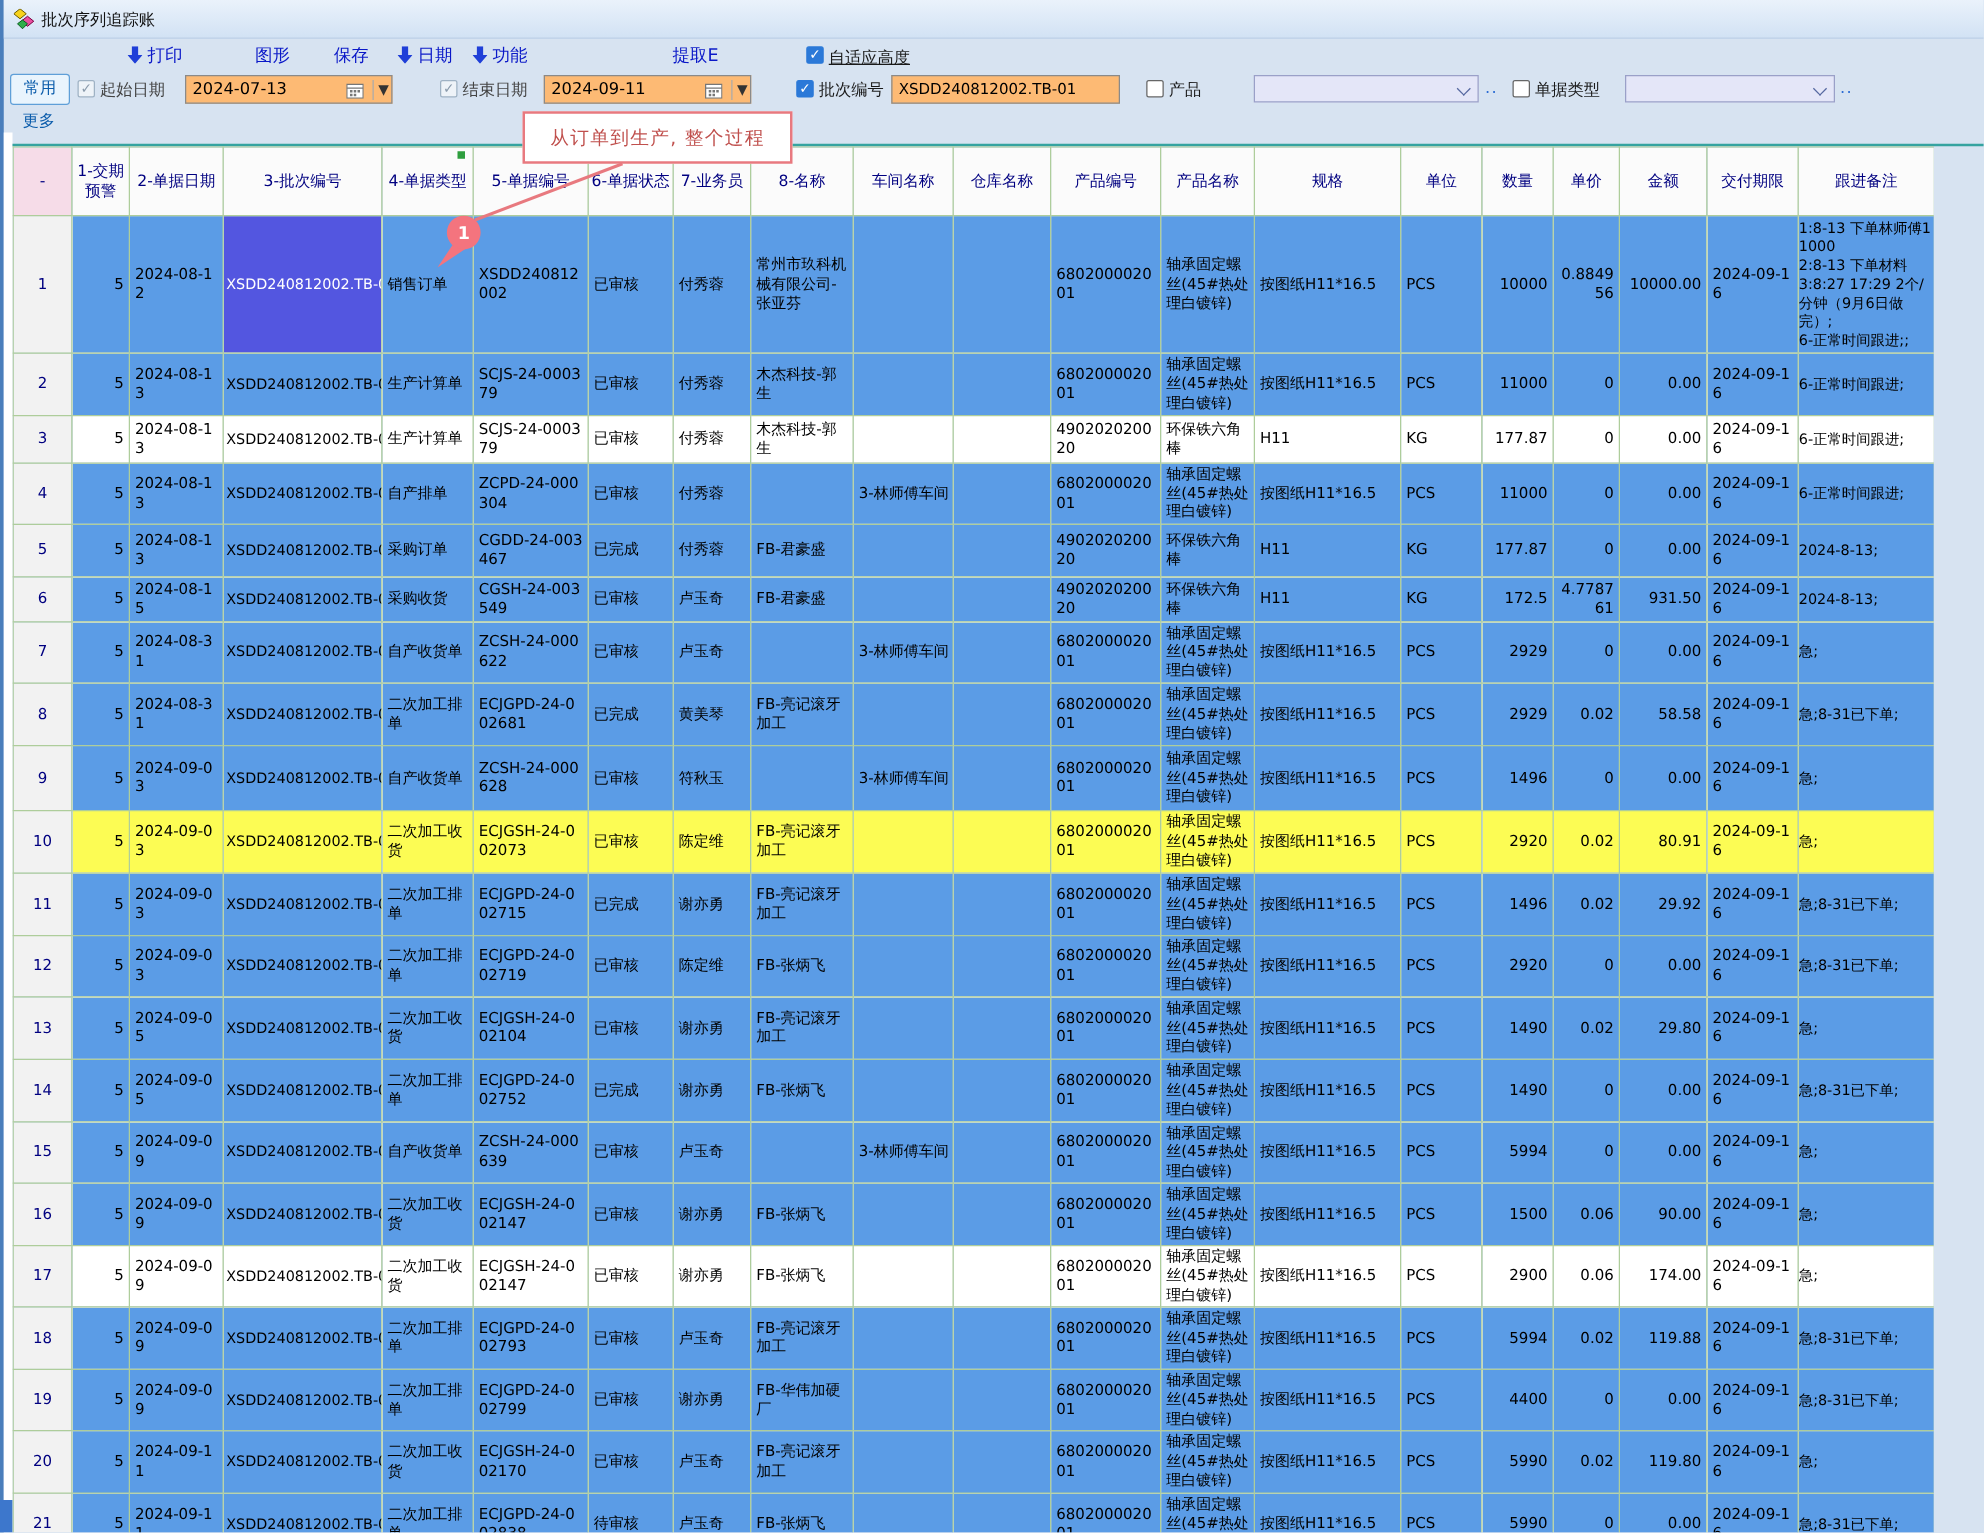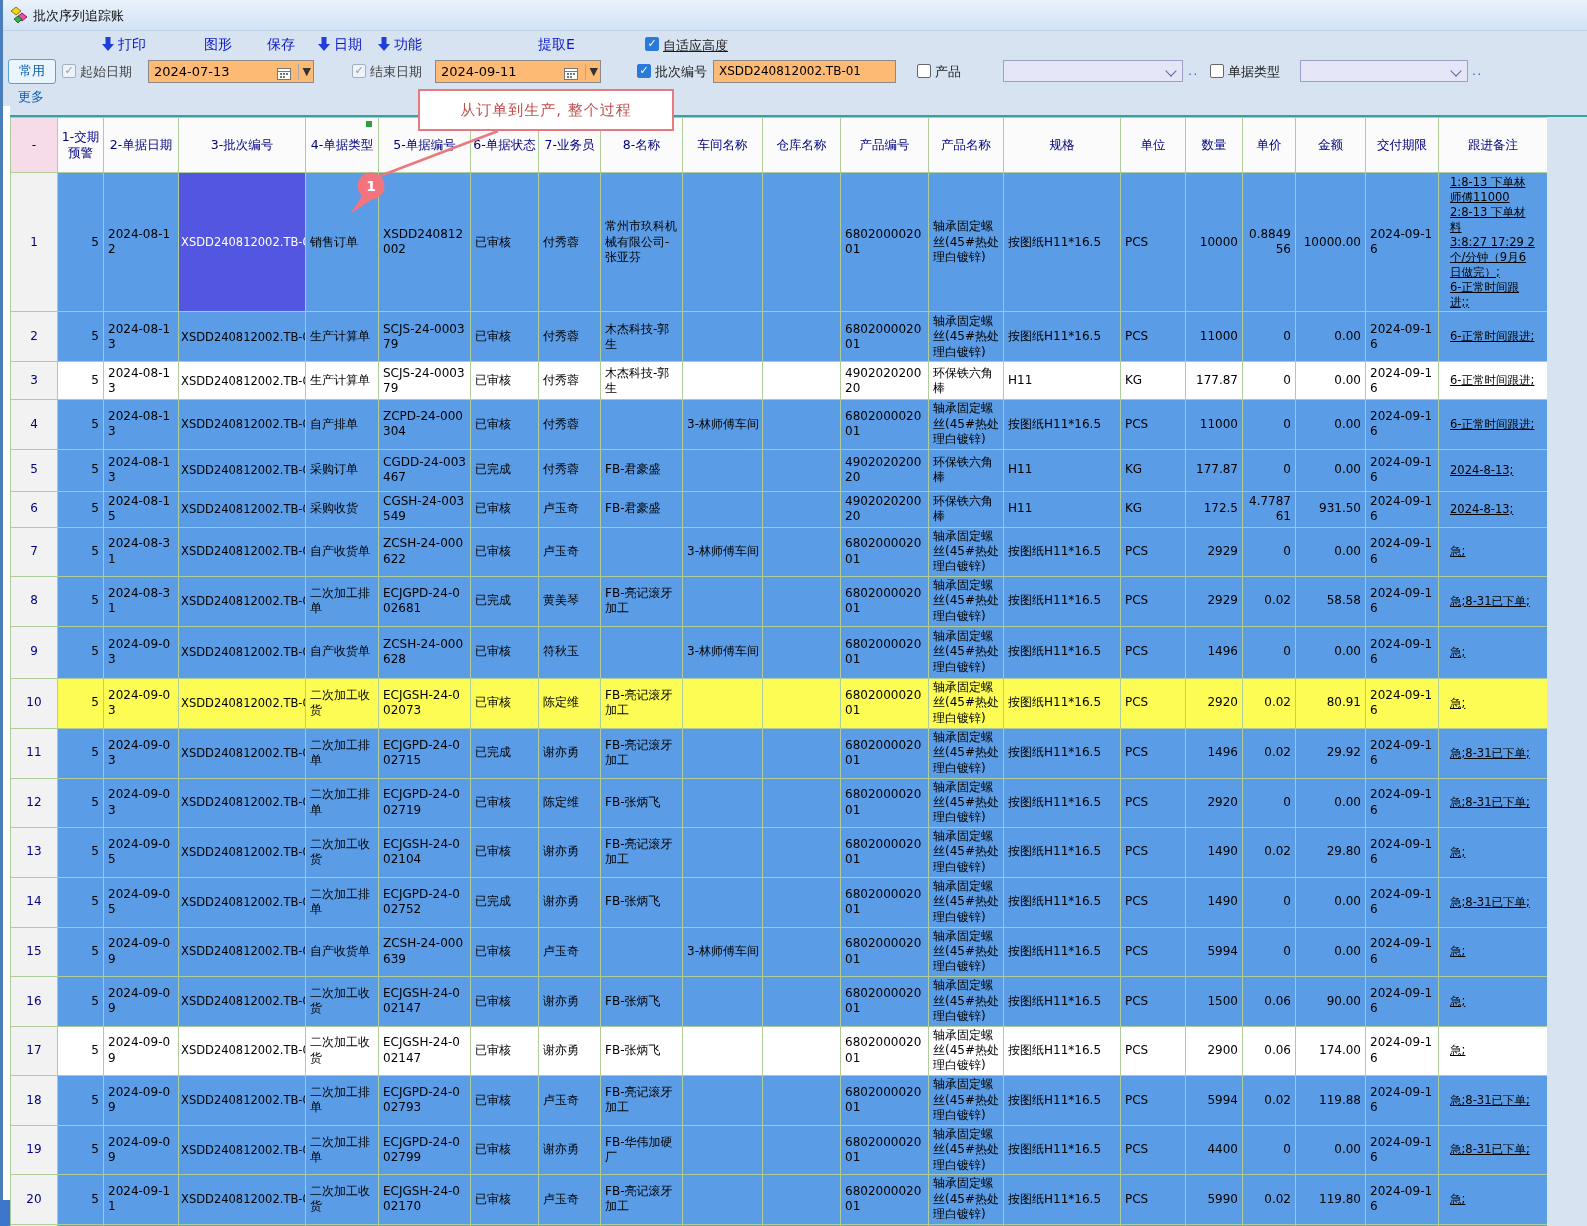--- a/index.html
+++ b/index.html
@@ -50,23 +50,23 @@
   #grid td{font-size:12px;color:#000;padding:1px 4px;vertical-align:middle;
     word-break:break-all;line-height:1.28;}
   tr.bgb td{background:#5b9ce6;}
   tr.bgw td{background:#ffffff;}
   tr.bgy td{background:#fcfc54;}
   #grid td.rowno{background:#f2f2f2;color:#000080;text-align:center;}
   #grid td.sel{background:#5356e0;color:#fff;}
   #grid td.ta-r{text-align:right;}
   #grid td.nw{white-space:nowrap;}
   #grid td.bat{white-space:nowrap;font-size:11.5px;padding:1px 2px;}
-  #grid td.remark{white-space:pre-wrap;font-size:11.5px;line-height:1.3;padding:2px 11px;vertical-align:middle;text-decoration:underline;}
+  #grid td.remark{white-space:pre-wrap;font-size:11.5px;line-height:1.3;padding:2px 0;vertical-align:middle;}
   
-  #callout-box{left:418px;top:89px;width:256px;height:42px;background:#fff;
+  #callout-box{left:418px;top:89px;width:216px;height:42px;background:#fff;
     border:2px solid #e8797f;box-sizing:border-box;color:#c0504d;font-size:15px;
     text-align:center;line-height:38px;letter-spacing:1px;z-index:30;}
   #callout-svg{left:330px;top:84px;z-index:31;pointer-events:none;}
   #green-marker{left:366px;top:121px;width:6px;height:6px;background:#2e9e3e;z-index:5;}
 </style>
 </head>
 <body>
 
 <div class="abs" id="win-left-border"></div>
 <div class="abs" id="win-left-gutter"></div>

